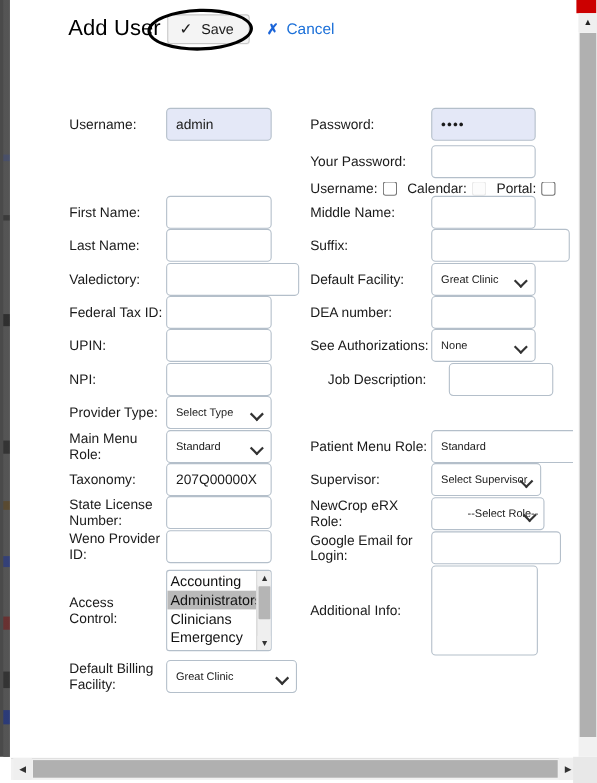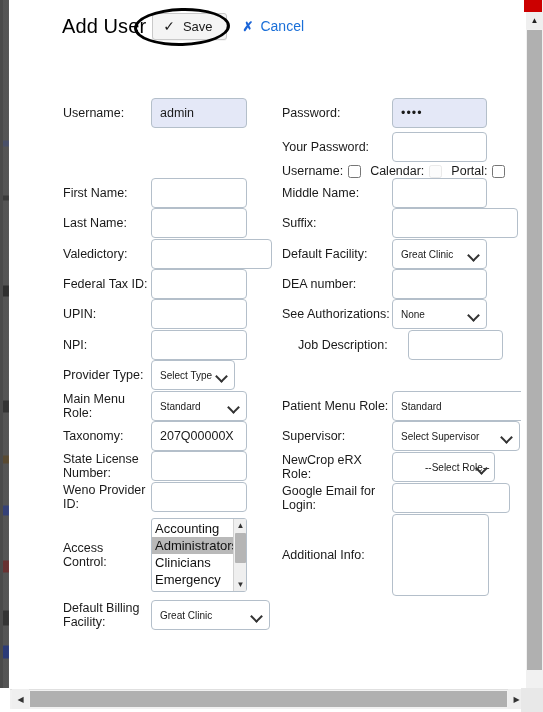--- a/index.html
+++ b/index.html
@@ -306,21 +306,21 @@
         </div>
 
         <div class="frow" style="top:278px;left:0;">
           <span class="flabel" style="width:88px;">NPI:</span>
           <input type="text" style="width: 96px;" value="">
         </div>
 
         <div class="frow" style="top:308px;left:0;">
           <span class="flabel" style="width:88px;">Provider Type:</span>
           <span class="selwrap">
-            <div class="fake-select" style="width:84px;display:flex;align-items:center;overflow:hidden;white-space:nowrap;">Select Type</div>
+            <div class="fake-select" style="width:96px;display:flex;align-items:center;overflow:hidden;white-space:nowrap;">Select Type</div>
           </span>
         </div>
 
         <div class="frow" style="top:339px;left:0;">
           <span class="flabel" style="width:88px;">Main Menu
 Role:</span>
           <span class="selwrap">
             <div class="fake-select" style="width:96px;display:flex;align-items:center;overflow:hidden;white-space:nowrap;">Standard</div>
           </span>
         </div>
@@ -429,21 +429,21 @@
         <div class="frow" style="top:339px;left:0;">
           <span class="flabel" style="width:110px;">Patient Menu Role:</span>
           <span class="selwrap noarrow">
             <div class="fake-select" style="width:150px;display:flex;align-items:center;overflow:hidden;white-space:nowrap;">Standard</div>
           </span>
         </div>
 
         <div class="frow" style="top:369px;left:0;">
           <span class="flabel" style="width:110px;">Supervisor:</span>
           <span class="selwrap">
-            <div class="fake-select" style="width:128px;display:flex;align-items:center;overflow:hidden;white-space:nowrap;">Select Supervisor</div>
+            <div class="fake-select" style="width:100px;display:flex;align-items:center;overflow:hidden;white-space:nowrap;">Select Supervisor</div>
           </span>
         </div>
 
         <div class="frow" style="top:400px;left:0;">
           <span class="flabel" style="width:110px;">NewCrop eRX Role:</span>
           <span class="selwrap">
             <div class="fake-select" style="width:103px;display:flex;align-items:center;overflow:hidden;white-space:nowrap;padding-left:32px;">--Select Role--</div>
           </span>
         </div>
 

